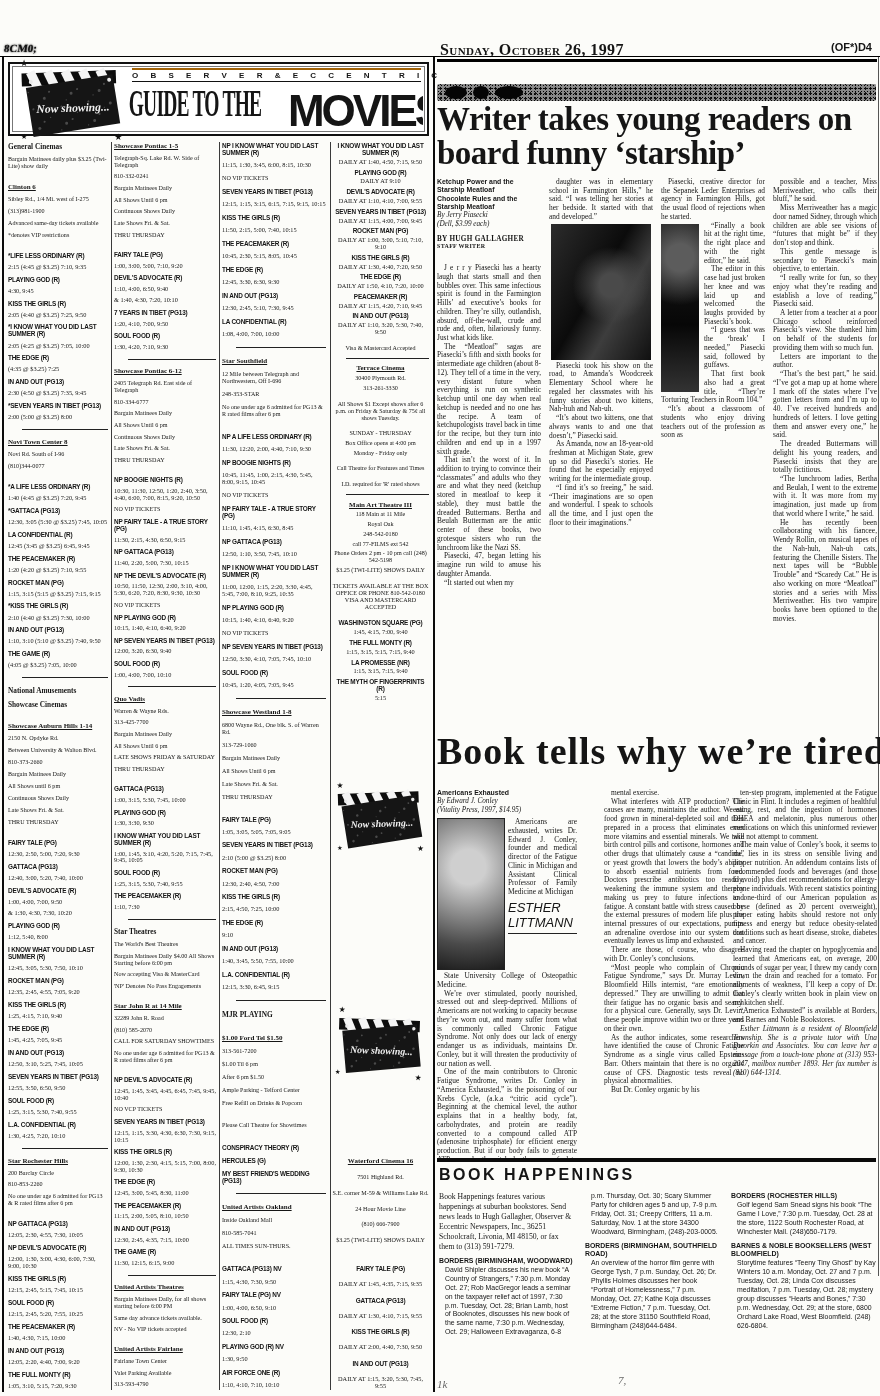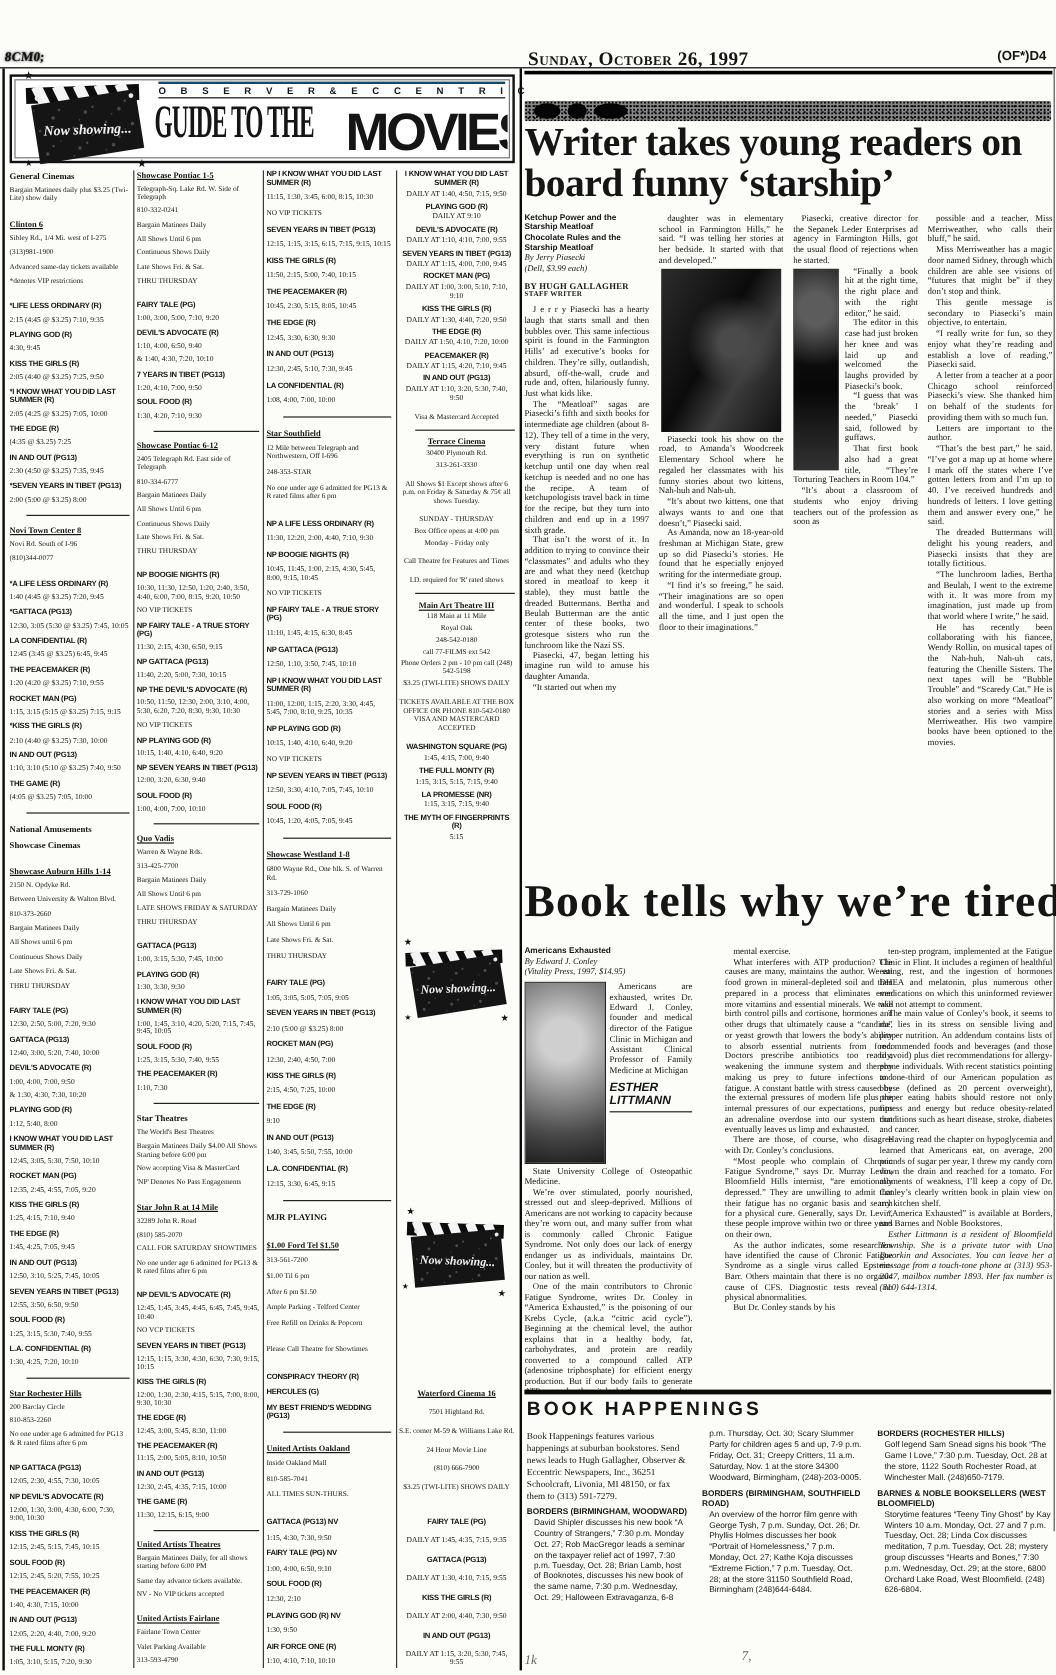--- a/index.html
+++ b/index.html
@@ -14,21 +14,21 @@
   .colrule{position:absolute;top:142px;bottom:6px;width:1px;background:#3a3a3a;}
   .page-date{position:absolute;left:440px;top:41px;font-weight:bold;font-size:16px;font-variant:small-caps;letter-spacing:.4px;}
   .page-code{position:absolute;right:8px;top:41px;font-weight:bold;font-size:11px;font-family:"Liberation Sans",sans-serif;}
   .corner-smudge{position:absolute;left:4px;top:42px;font-weight:bold;font-size:11px;color:#111;
                  text-shadow:0 0 2px #000;transform:skewX(-8deg);}
   .pencil{position:absolute;color:#666;font-style:italic;font-size:11px;}
   
   .mh{position:absolute;left:8px;top:62px;width:417px;height:70px;border:2px solid #111;background:#fff;}
   .mh-inner{position:absolute;inset:2px;border:1px solid #777;}
   .mh-brand{position:absolute;left:122px;top:4px;right:6px;text-align:center;font-family:"Liberation Sans",sans-serif;
-            font-weight:bold;font-size:8px;letter-spacing:5px;white-space:nowrap;border-top:2px solid #0c4a6e;
+            font-weight:bold;font-size:8px;letter-spacing:5px;white-space:nowrap;border-top:2px solid #a16207;
             border-bottom:1px solid #111;padding:1px 0;}
   .mh-title{position:absolute;left:118px;top:17px;right:4px;height:50px;display:flex;align-items:flex-end;
             justify-content:center;gap:8px;overflow:hidden;}
   .mh-guide{font-family:"Liberation Serif",serif;font-weight:bold;font-size:25px;letter-spacing:-1px;
             transform:scale(.78,1.55);transform-origin:center bottom;white-space:nowrap;padding-bottom:4px;}
   .mh-movies{font-family:"Liberation Sans",sans-serif;font-weight:900;font-size:44px;letter-spacing:-3px;
              line-height:.85;padding-bottom:2px;}
   .mh-clap{position:absolute;left:0px;top:-8px;width:124px;height:86px;}
   
   .lcol{position:absolute;top:142px;height:1248px;overflow:hidden;display:flex;flex-direction:column;
@@ -53,35 +53,35 @@
             background-size:3px 3px,5px 5px;background-position:0 0,1px 2px;border-radius:2px;}
   .halftone .blob{position:absolute;top:2px;height:13px;background:#050505;border-radius:50%;}
   .hl1{position:absolute;left:437px;top:102px;width:442px;font-weight:bold;font-size:33px;line-height:1.04;
        letter-spacing:-.5px;}
   .hl2{position:absolute;left:437px;top:729px;width:442px;font-weight:bold;font-size:38px;letter-spacing:1px;white-space:nowrap;}
   .acol{position:absolute;overflow:hidden;}
   .acol p{margin:0;font-size:7.4px;line-height:1.18;text-align:justify;text-indent:7px;}
   .acol p.ital{font-style:italic;text-indent:7px;}
   .bi-t{font-family:"Liberation Sans",sans-serif;font-weight:bold;font-size:6.9px;line-height:1.2;}
   .bi-i{font-style:italic;font-size:7.2px;line-height:1.25;}
-  .byline{margin-top:6px;margin-bottom:5px;}
+  .byline{margin-top:6px;margin-bottom:15px;}
   .by-n{font-weight:bold;font-size:7.2px;letter-spacing:.3px;}
   .by-r{font-weight:bold;font-size:6px;letter-spacing:.3px;}
   .photo{background:#161616;}
   .inline-photo{width:96%;height:136px;margin:2px auto;background:
       radial-gradient(circle at 60% 45%,#4a4a4a 0 12%,transparent 40%),
       linear-gradient(120deg,#2c2c2c,#0b0b0b 45%,#3d3d3d 66%,#101010);}
   .cover-photo{float:left;width:38px;height:168px;margin:2px 5px 2px 0;background:
       radial-gradient(circle at 50% 20%,#5c5c5c 0 10%,transparent 35%),
       linear-gradient(#1d1d1d,#070707 60%,#333);}
   .a2-row{overflow:hidden;margin:3px 0 2px;}
   .esther{float:left;width:66px;height:150px;background:
       radial-gradient(circle at 46% 32%,#cfcfcf 0 16%,#9a9a9a 38%,#4a4a4a 72%,#1c1c1c);border:1px solid #222;}
   .beside{margin-left:71px;}
-  .esther-cap{font-family:"Liberation Sans",sans-serif;font-weight:bold;font-style:italic;font-size:10px;
+  .esther-cap{font-family:"Liberation Sans",sans-serif;font-weight:normal;font-style:italic;font-size:13px;
               line-height:1.15;margin-top:4px;border-bottom:1px solid #222;padding-bottom:2px;}
   
   .bh-rule{position:absolute;left:437px;right:4px;top:1158px;height:4px;background:#0a0a0a;}
   .bh-head{position:absolute;left:439px;top:1166px;font-family:"Liberation Sans",sans-serif;font-weight:900;
            font-size:16px;letter-spacing:2.5px;}
   .bh-col{position:absolute;top:1192px;height:200px;overflow:hidden;font-family:"Liberation Sans",sans-serif;}
   .bh-i{font-family:"Liberation Serif",serif;font-size:7.7px;line-height:1.3;margin:0 0 5px;}
   .bh-t{font-weight:bold;font-size:6.9px;line-height:1.25;}
   .bh-b{font-size:6.9px;line-height:1.3;margin:0 0 5px 6px;}
 </style>
@@ -703,21 +703,21 @@
           <p>We’re over stimulated, poorly nourished, stressed out and sleep-deprived. Millions of Americans are not working to capacity because they’re worn out, and many suffer from what is commonly called Chronic Fatigue Syndrome. Not only does our lack of energy endanger us as individuals, maintains Dr. Conley, but it will threaten the productivity of our nation as well.</p>
           <p>One of the main contributors to Chronic Fatigue Syndrome, writes Dr. Conley in “America Exhausted,” is the poisoning of our Krebs Cycle, (a.k.a “citric acid cycle”). Beginning at the chemical level, the author explains that in a healthy body, fat, carbohydrates, and protein are readily converted to a compound called ATP (adenosine triphosphate) for efficient energy production. But if our body fails to generate ATP properly, then it lacks the proper fuel to protect the immune system and produce needed vitality for physical and</p>
         </div>
     </div>
     <div class="acol" style="left:604px;top:789px;width:140px;height:370px">
         <p>mental exercise.</p>
         <p>What interferes with ATP production?  The causes are many, maintains the author.  We eat food grown in mineral-depleted soil and then prepared in a process that eliminates even more vitamins and essential minerals. We take birth control pills and cortisone, hormones and other drugs that ultimately cause a “candida” or yeast growth that lowers the body’s ability to absorb essential nutrients from food.  Doctors prescribe antibiotics too readily, weakening the immune system and thereby making us prey to future infections and fatigue.  A constant battle with stress caused by the external pressures of modern life plus the internal pressures of our expectations, pumps an adrenaline overdose into our system that eventually leaves us limp and exhausted.</p>
         <p>There are those, of course, who disagree with Dr. Conley’s conclusions.</p>
         <p>“Most people who complain of Chronic Fatigue Syndrome,” says Dr. Murray Levin, Bloomfield Hills internist, “are emotionally depressed.”  They are unwilling to admit that their fatigue has no organic basis and search for a physical cure.  Generally, says Dr. Levin, these people improve within two or three years on their own.</p>
         <p>As the author indicates, some researchers have identified the cause of Chronic Fatigue Syndrome as a single virus called Epstein-Barr.  Others maintain that there is no organic cause of CFS. Diagnostic tests reveal no physical abnormalities.</p>
-        <p>But Dr. Conley stands by his</p>
+        <p>But Dr. Conley organic by his</p>
       </div>
     <div class="acol" style="left:733px;top:789px;width:144px;height:370px">
         <p>ten-step program, implemented at the Fatigue Clinic in Flint.  It includes a regimen of healthful eating, rest, and the ingestion of hormones DHEA and melatonin, plus numerous other medications on which this uninformed reviewer will not attempt to comment.</p>
         <p>The main value of Conley’s book, it seems to me, lies in its stress on sensible living and proper nutrition. An addendum contains lists of recommended foods and beverages (and those to avoid) plus diet recommendations for allergy-prone individuals. With recent statistics pointing to one-third of our American population as obese (defined as 20 percent overweight), proper eating habits should restore not only fitness and energy but reduce obesity-related conditions such as heart disease, stroke, diabetes and cancer.</p>
         <p>Having read the chapter on hypoglycemia and learned that Americans eat, on average, 200 pounds of sugar per year, I threw my candy corn down the drain and reached for a tomato. For moments of weakness, I’ll keep a copy of Dr. Conley’s clearly written book in plain view on my kitchen shelf.</p>
         <p>“America Exhausted” is available at Borders, and Barnes and Noble Bookstores.</p>
         <p class="ital">Esther Littmann is a resident of Bloomfield Township.  She is a private tutor with Una Dworkin and Associates.  You can leave her a message from a touch-tone phone at (313) 953-2047, mailbox number 1893.  Her fax number is (810) 644-1314.</p>
       </div>
   </div>
 

